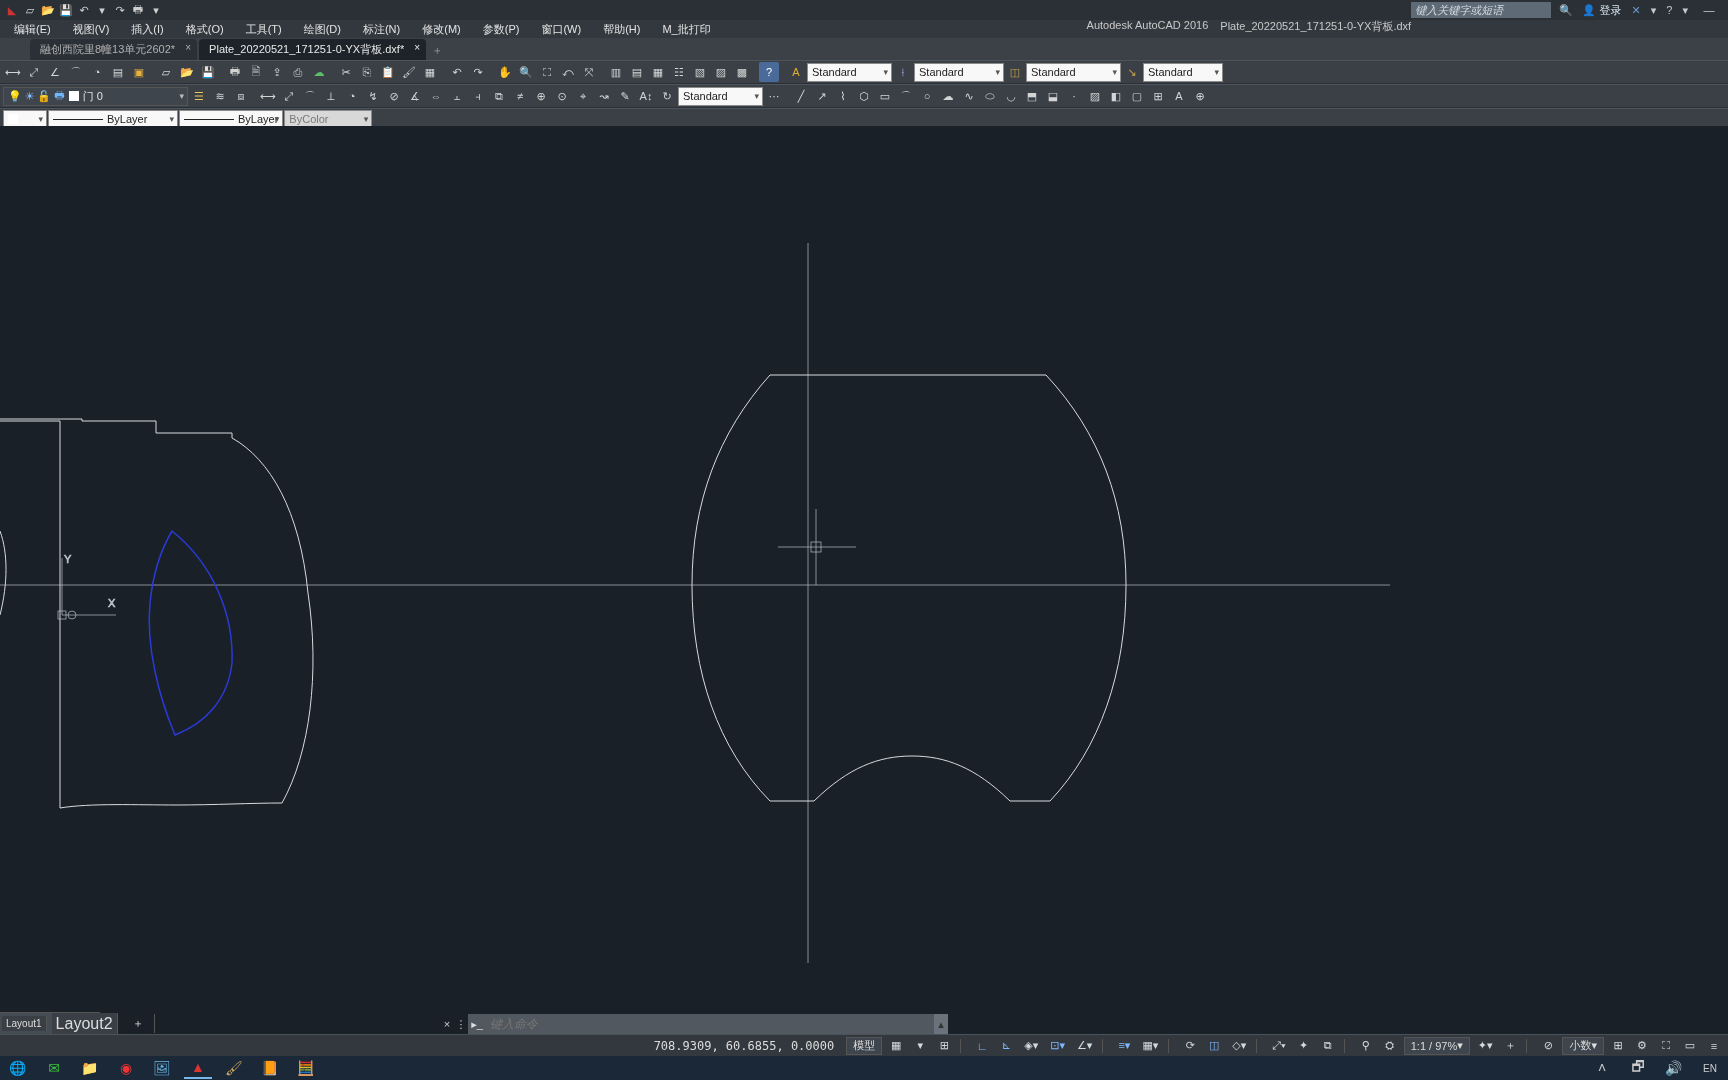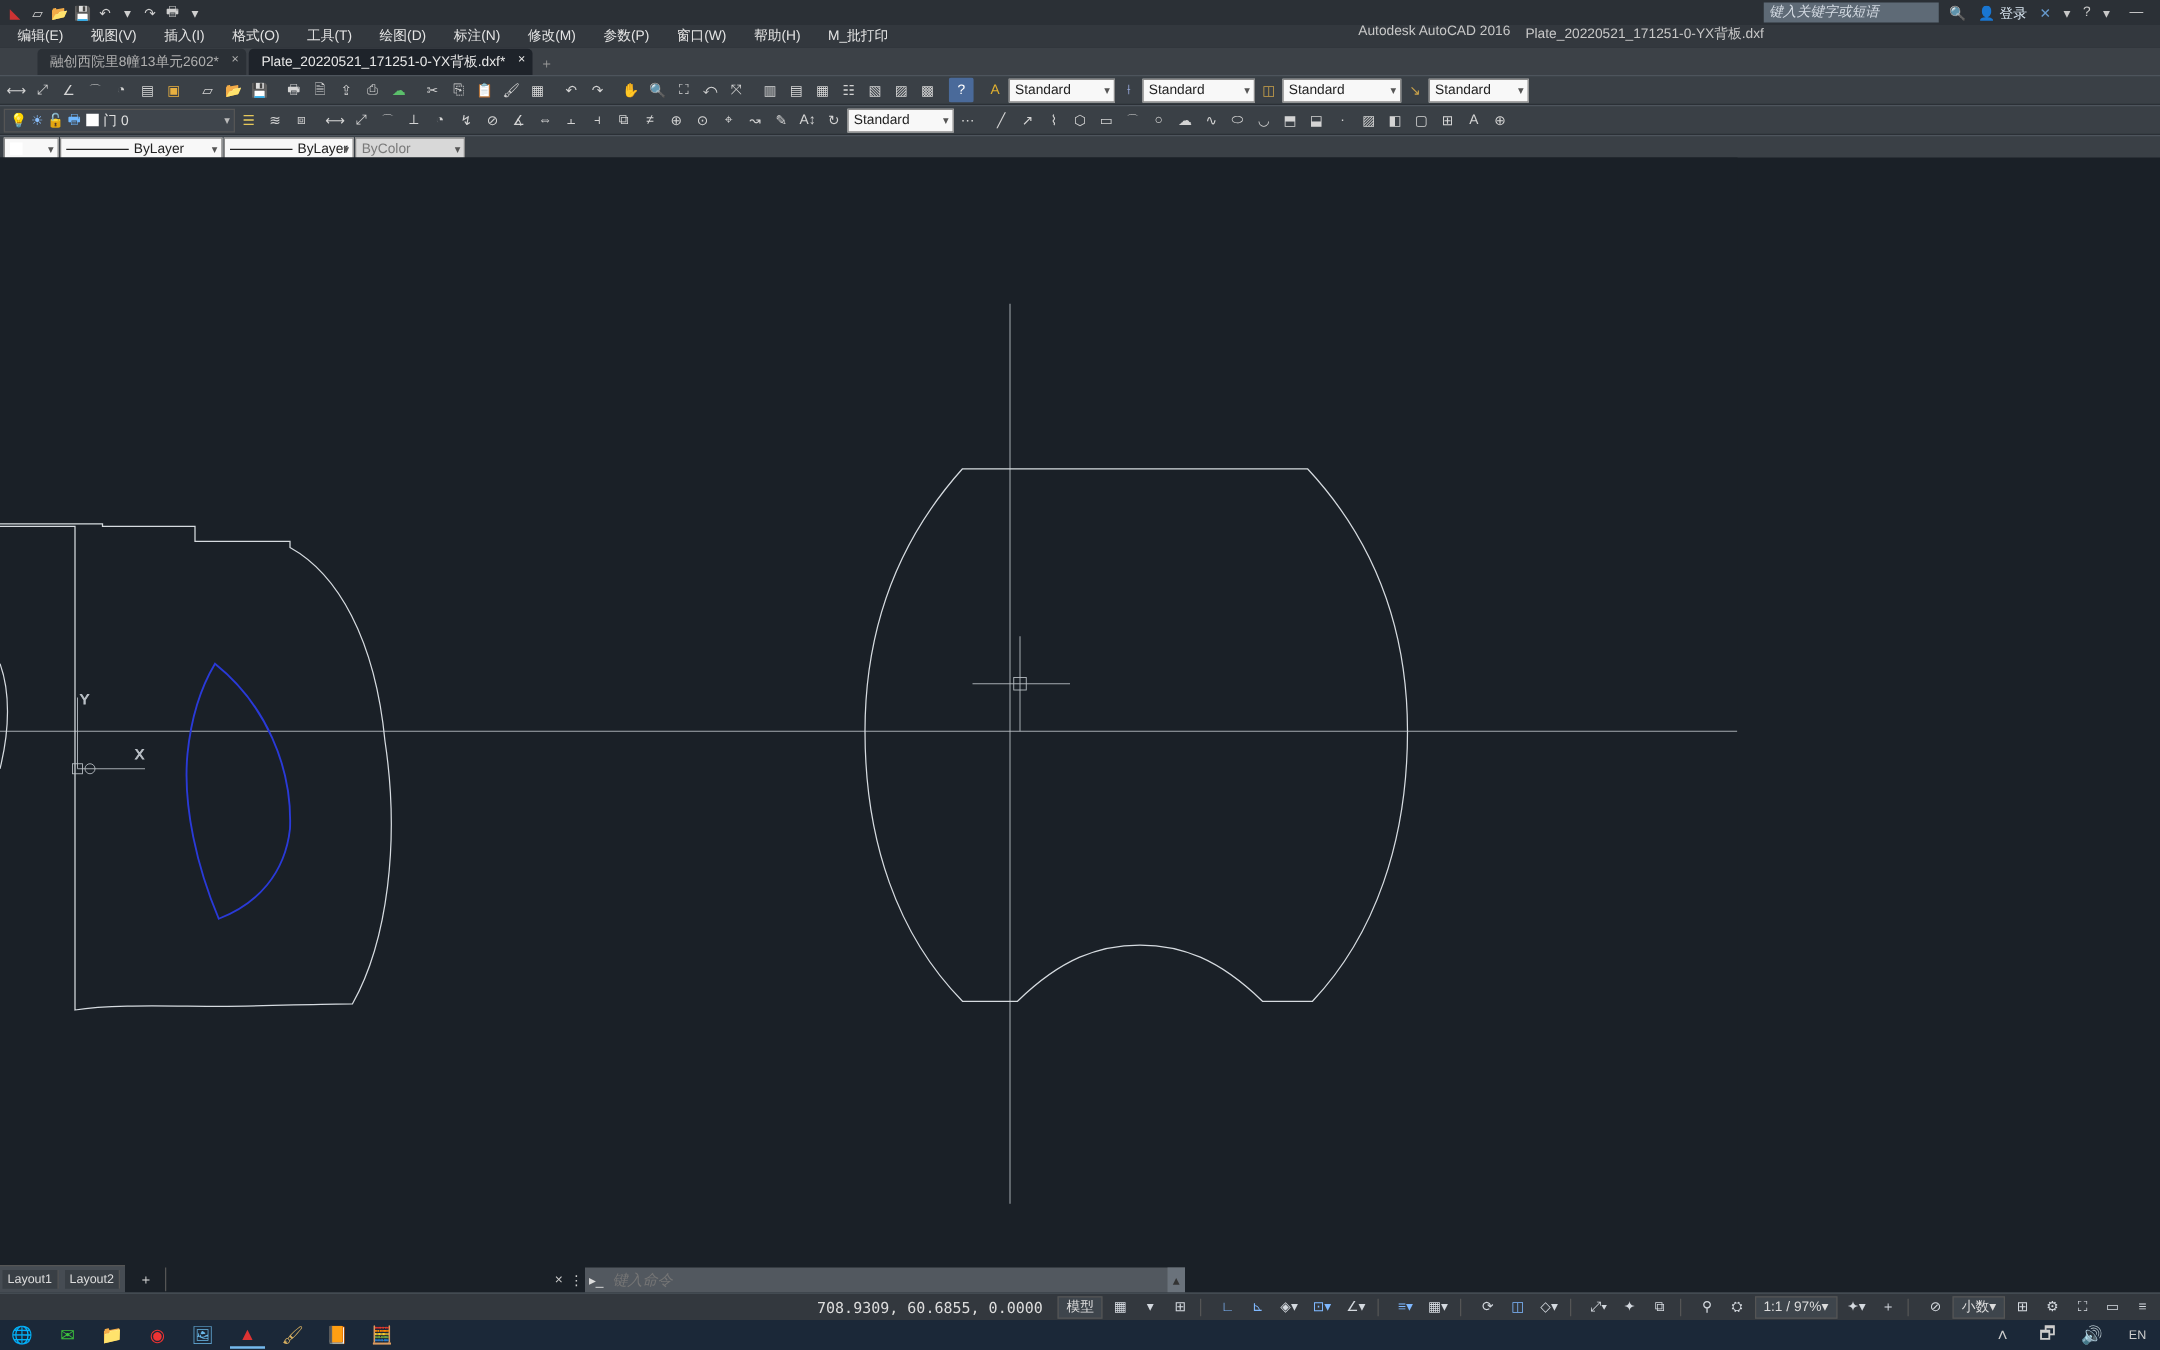--- a/index.html
+++ b/index.html
@@ -317,21 +317,21 @@
     <div class="cmdline">
       <div class="cicon">▸_</div>
       <input placeholder="键入命令" style="">
       <div class="drop">▴</div>
     </div>
   </div>
 </div>
 
 <div class="layouttabs" style="width:100px; left:0;">
   <div class="ltab" style="font-size:10px;padding:2px 4px">Layout1</div>
-  <div class="ltab" style="font-size:10px;padding:2px 4px">Layout2</div>
+  <div class="ltab" style="font-size:16px;padding:2px 4px">Layout2</div>
   <div class="ltab add">＋</div>
 </div>
 
 <div class="status">
   <div style="flex:1"></div>
   <div class="coords">708.9309, 60.6855, 0.0000</div>
   <div class="pill">模型</div>
   <div class="sbtn">▦</div>
   <div class="sbtn">▾</div>
   <div class="sbtn">⊞</div>

